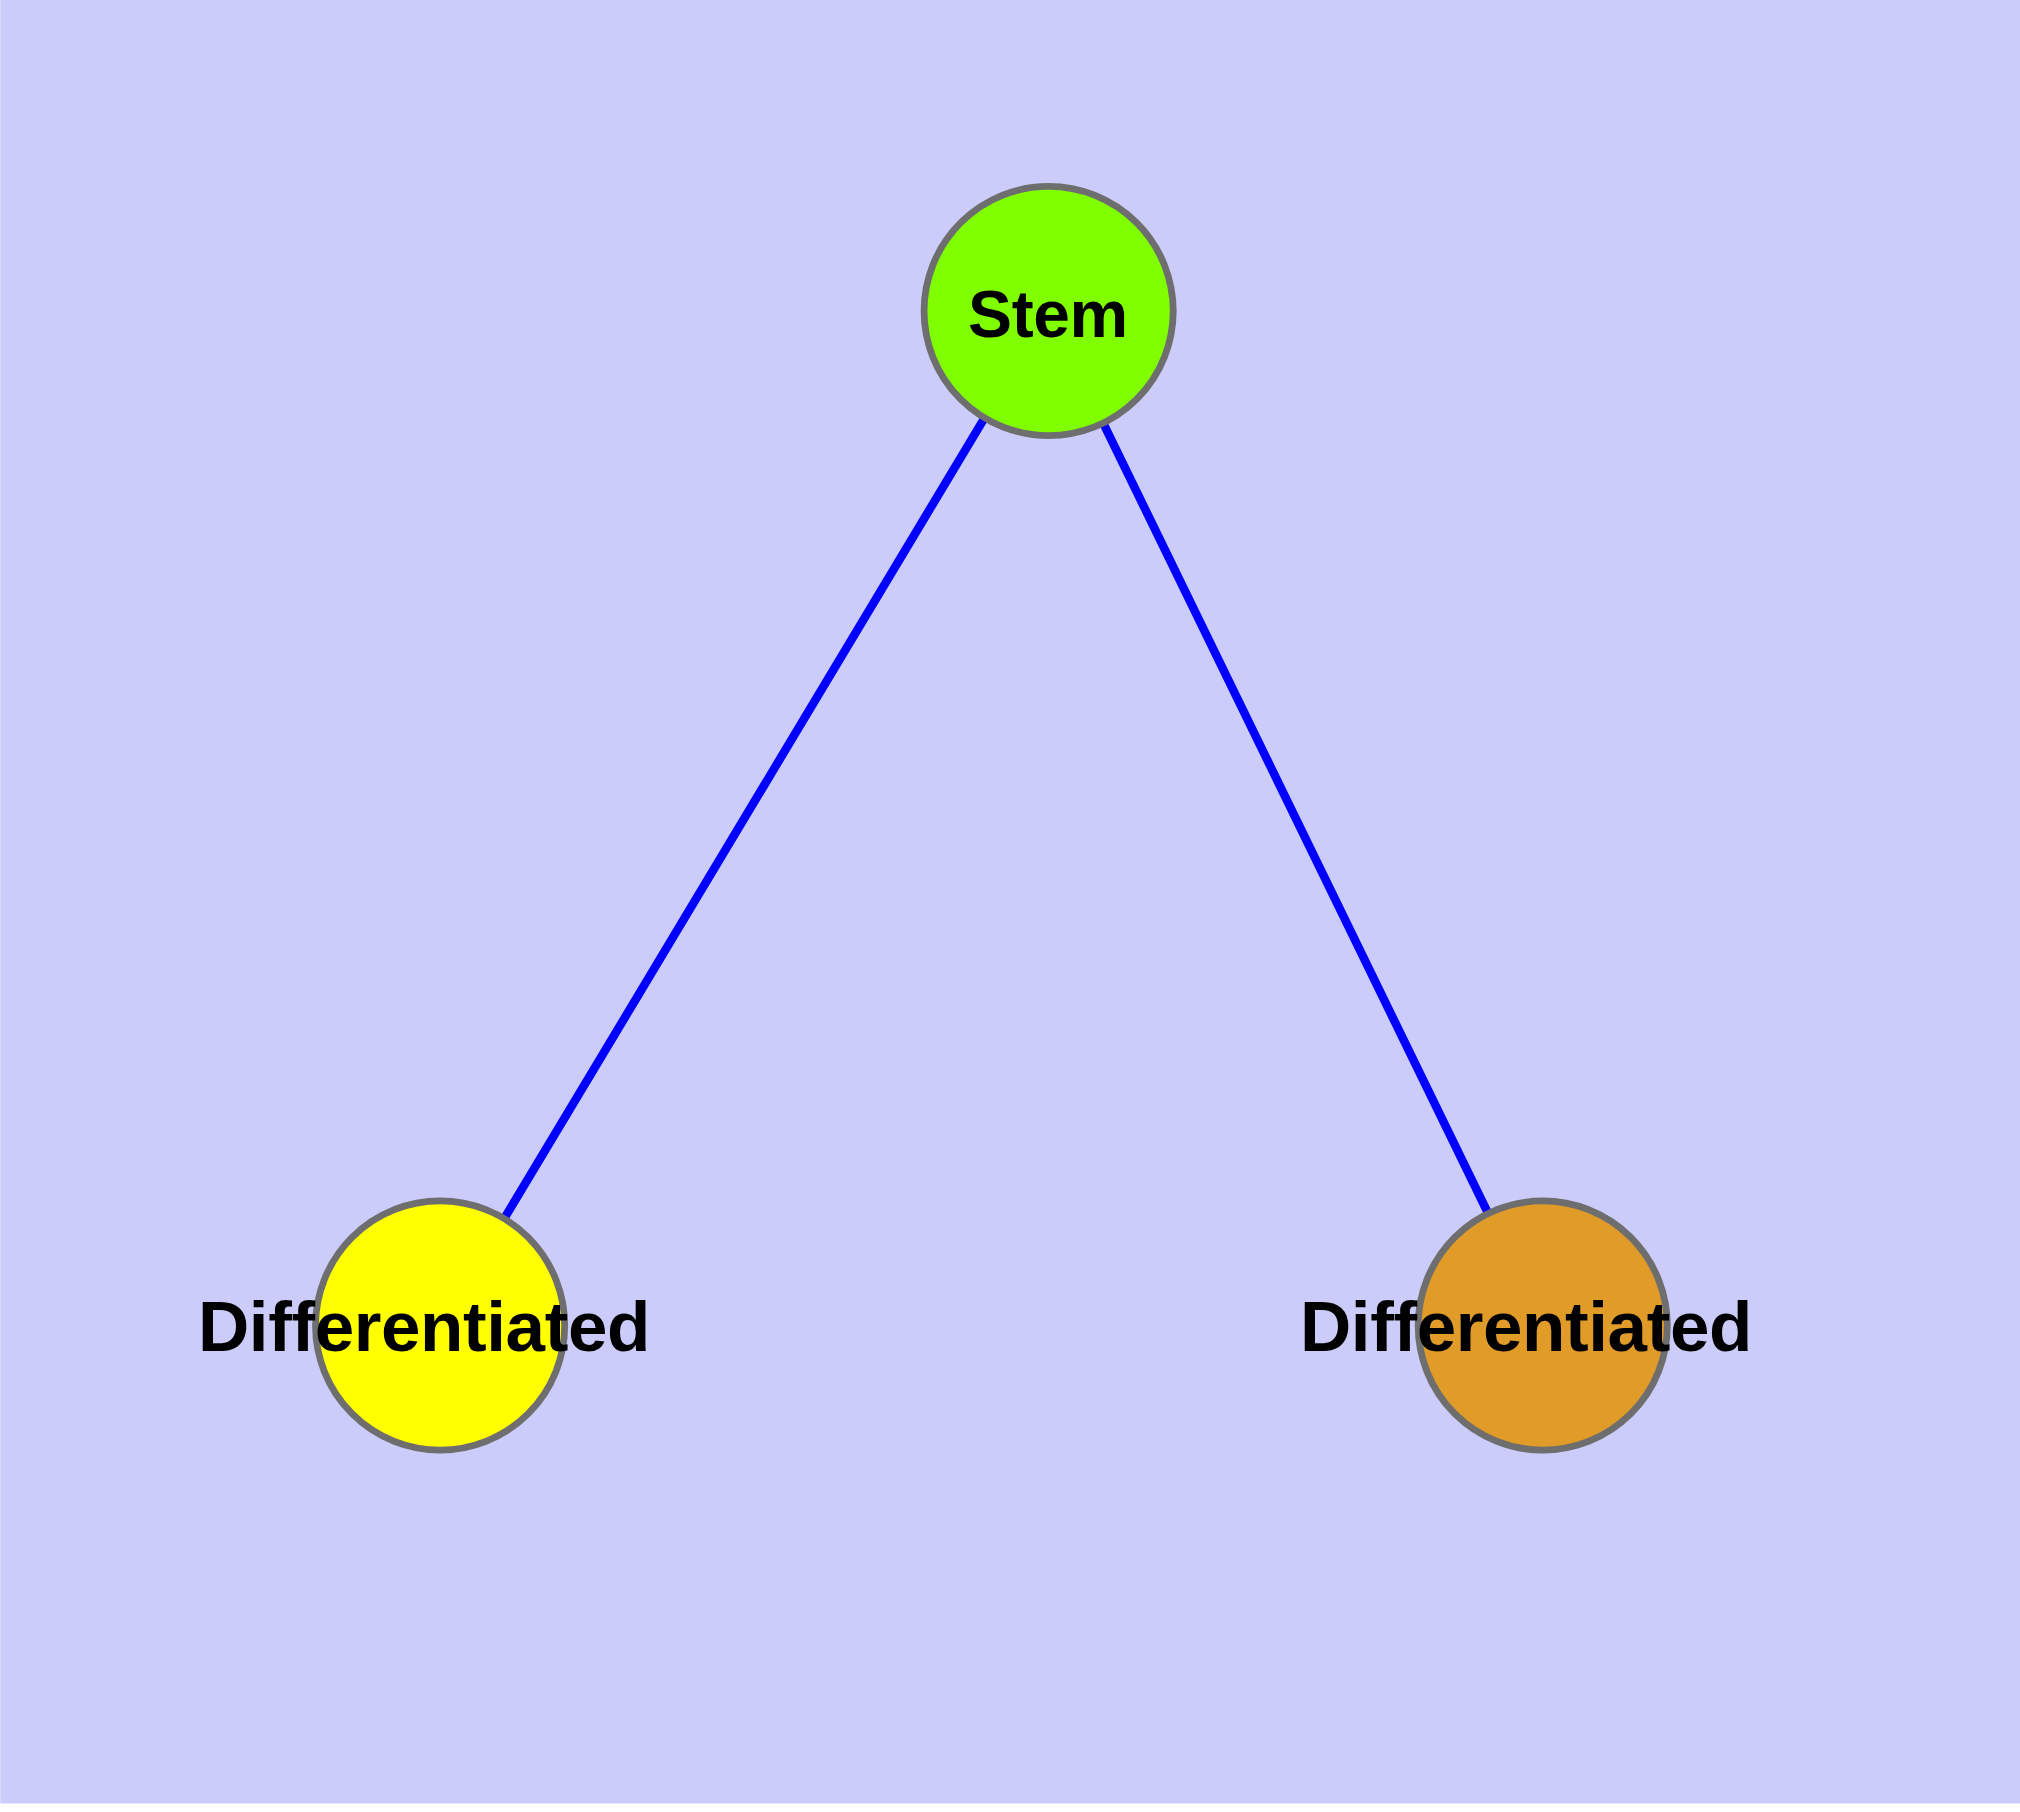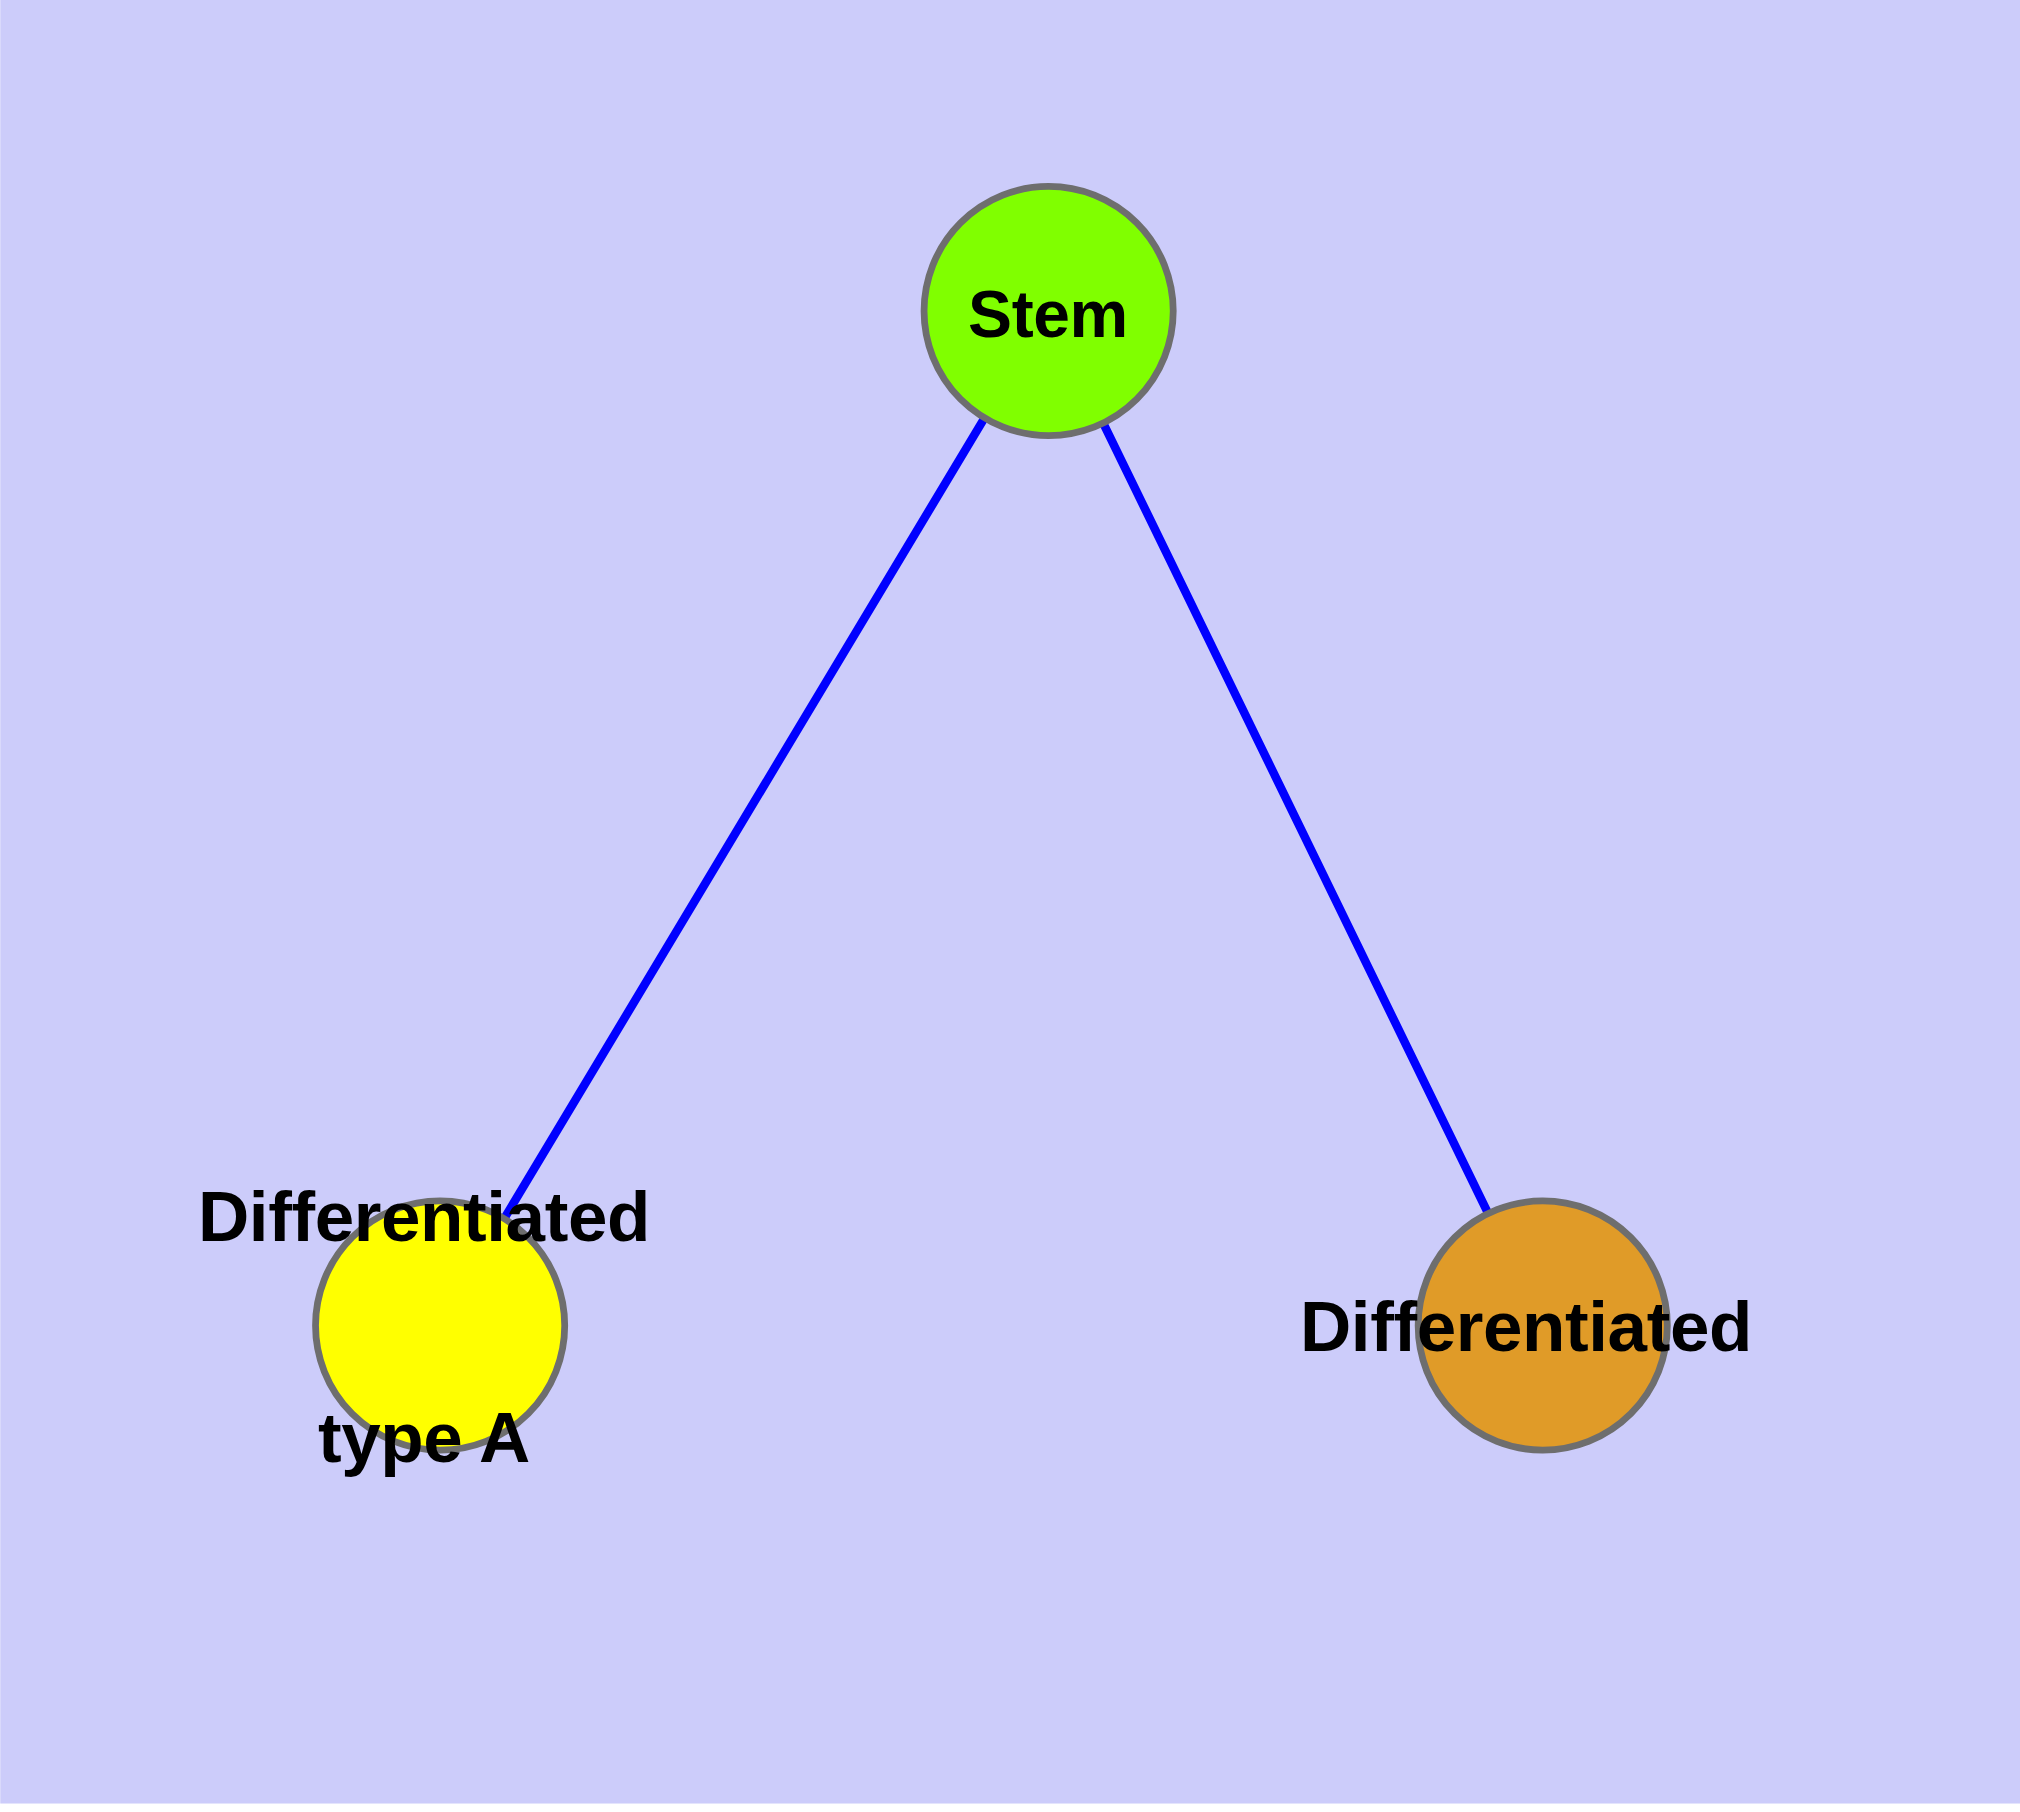--- a/index.html
+++ b/index.html
@@ -61,21 +61,20 @@
       <circle cx="1237" cy="367" r="147" fill="#80ff00" stroke="#6e6e6e" stroke-width="8"></circle>
       <circle cx="519" cy="1564" r="147" fill="#ffff00" stroke="#6e6e6e" stroke-width="8"></circle>
       <circle cx="1820" cy="1564" r="147" fill="#e09b28" stroke="#6e6e6e" stroke-width="8"></circle>
     </g>
   </svg>
 
   <div class="node-label label-stem" style="left:1048px; top:314px;">Stem</div>
 
   <div class="node-label label-typea" style="left:424px; top:1327px;">
     <div>Differentiated</div>
-    <div>type A</div>
   </div>
 
   <div class="node-label label-typeb" style="left:1526px; top:1327px;">
     <div>Differentiated</div>
   </div>
 
 </div>
 
 
 </body></html>

